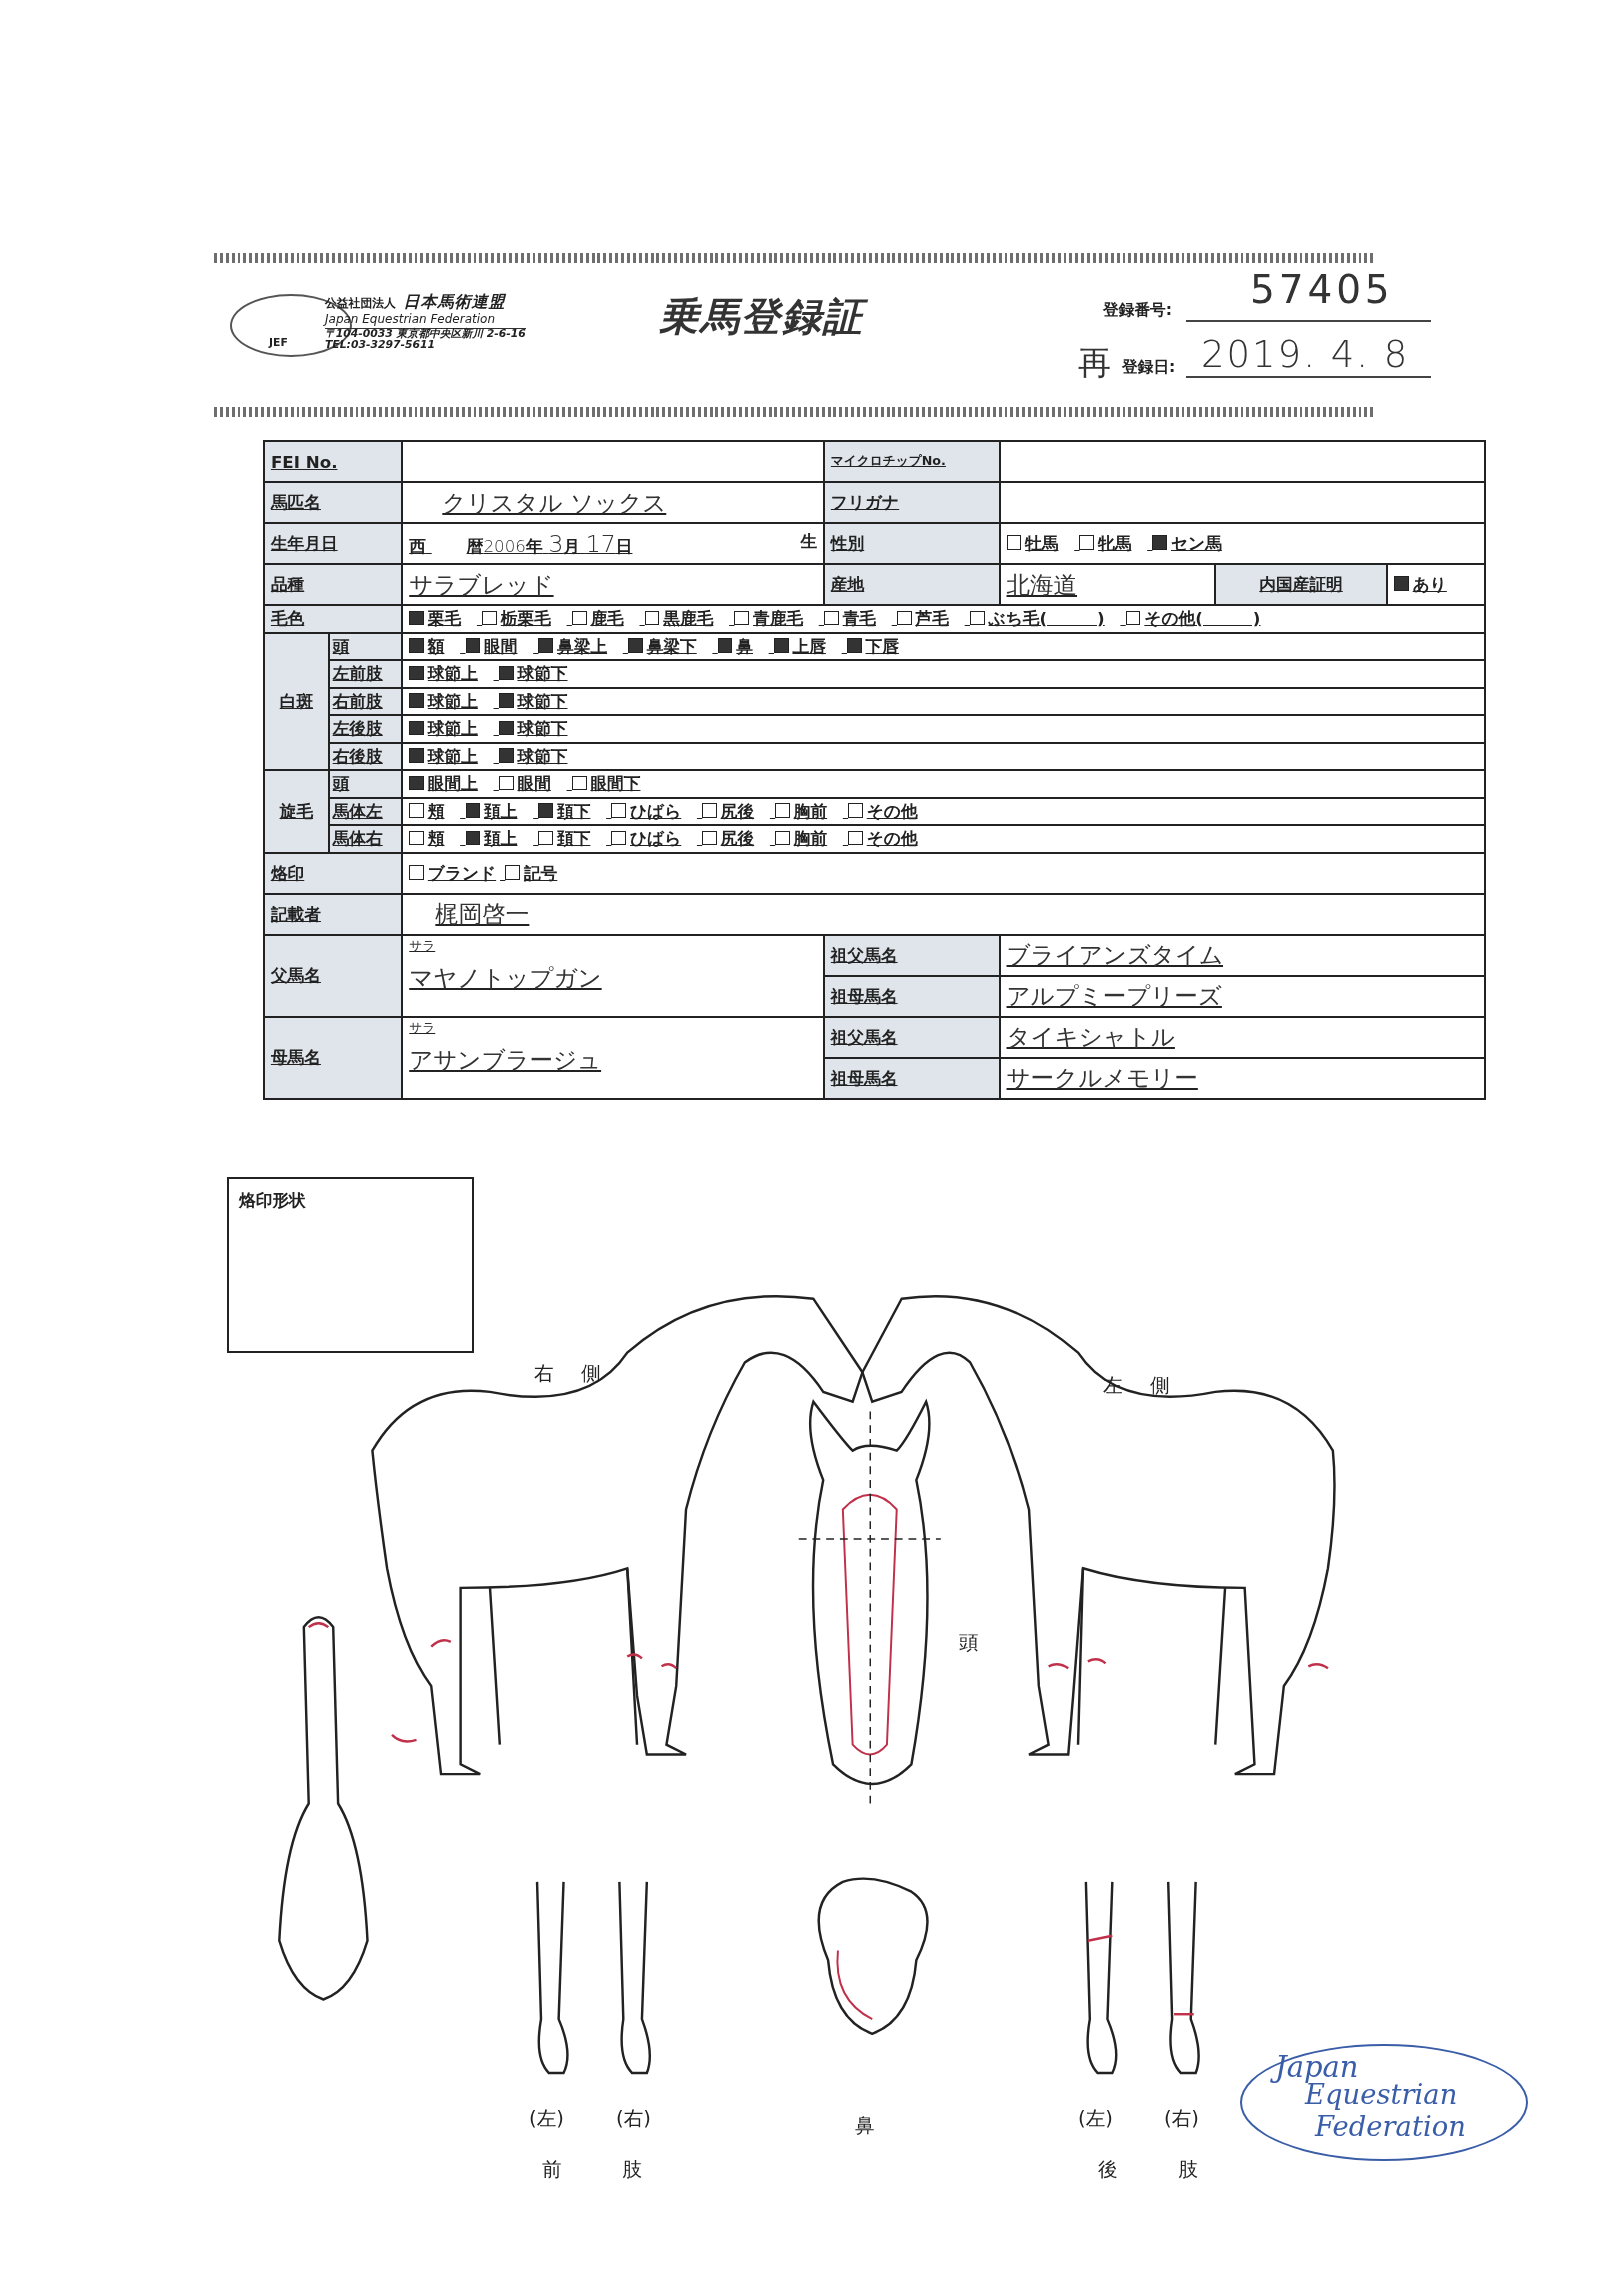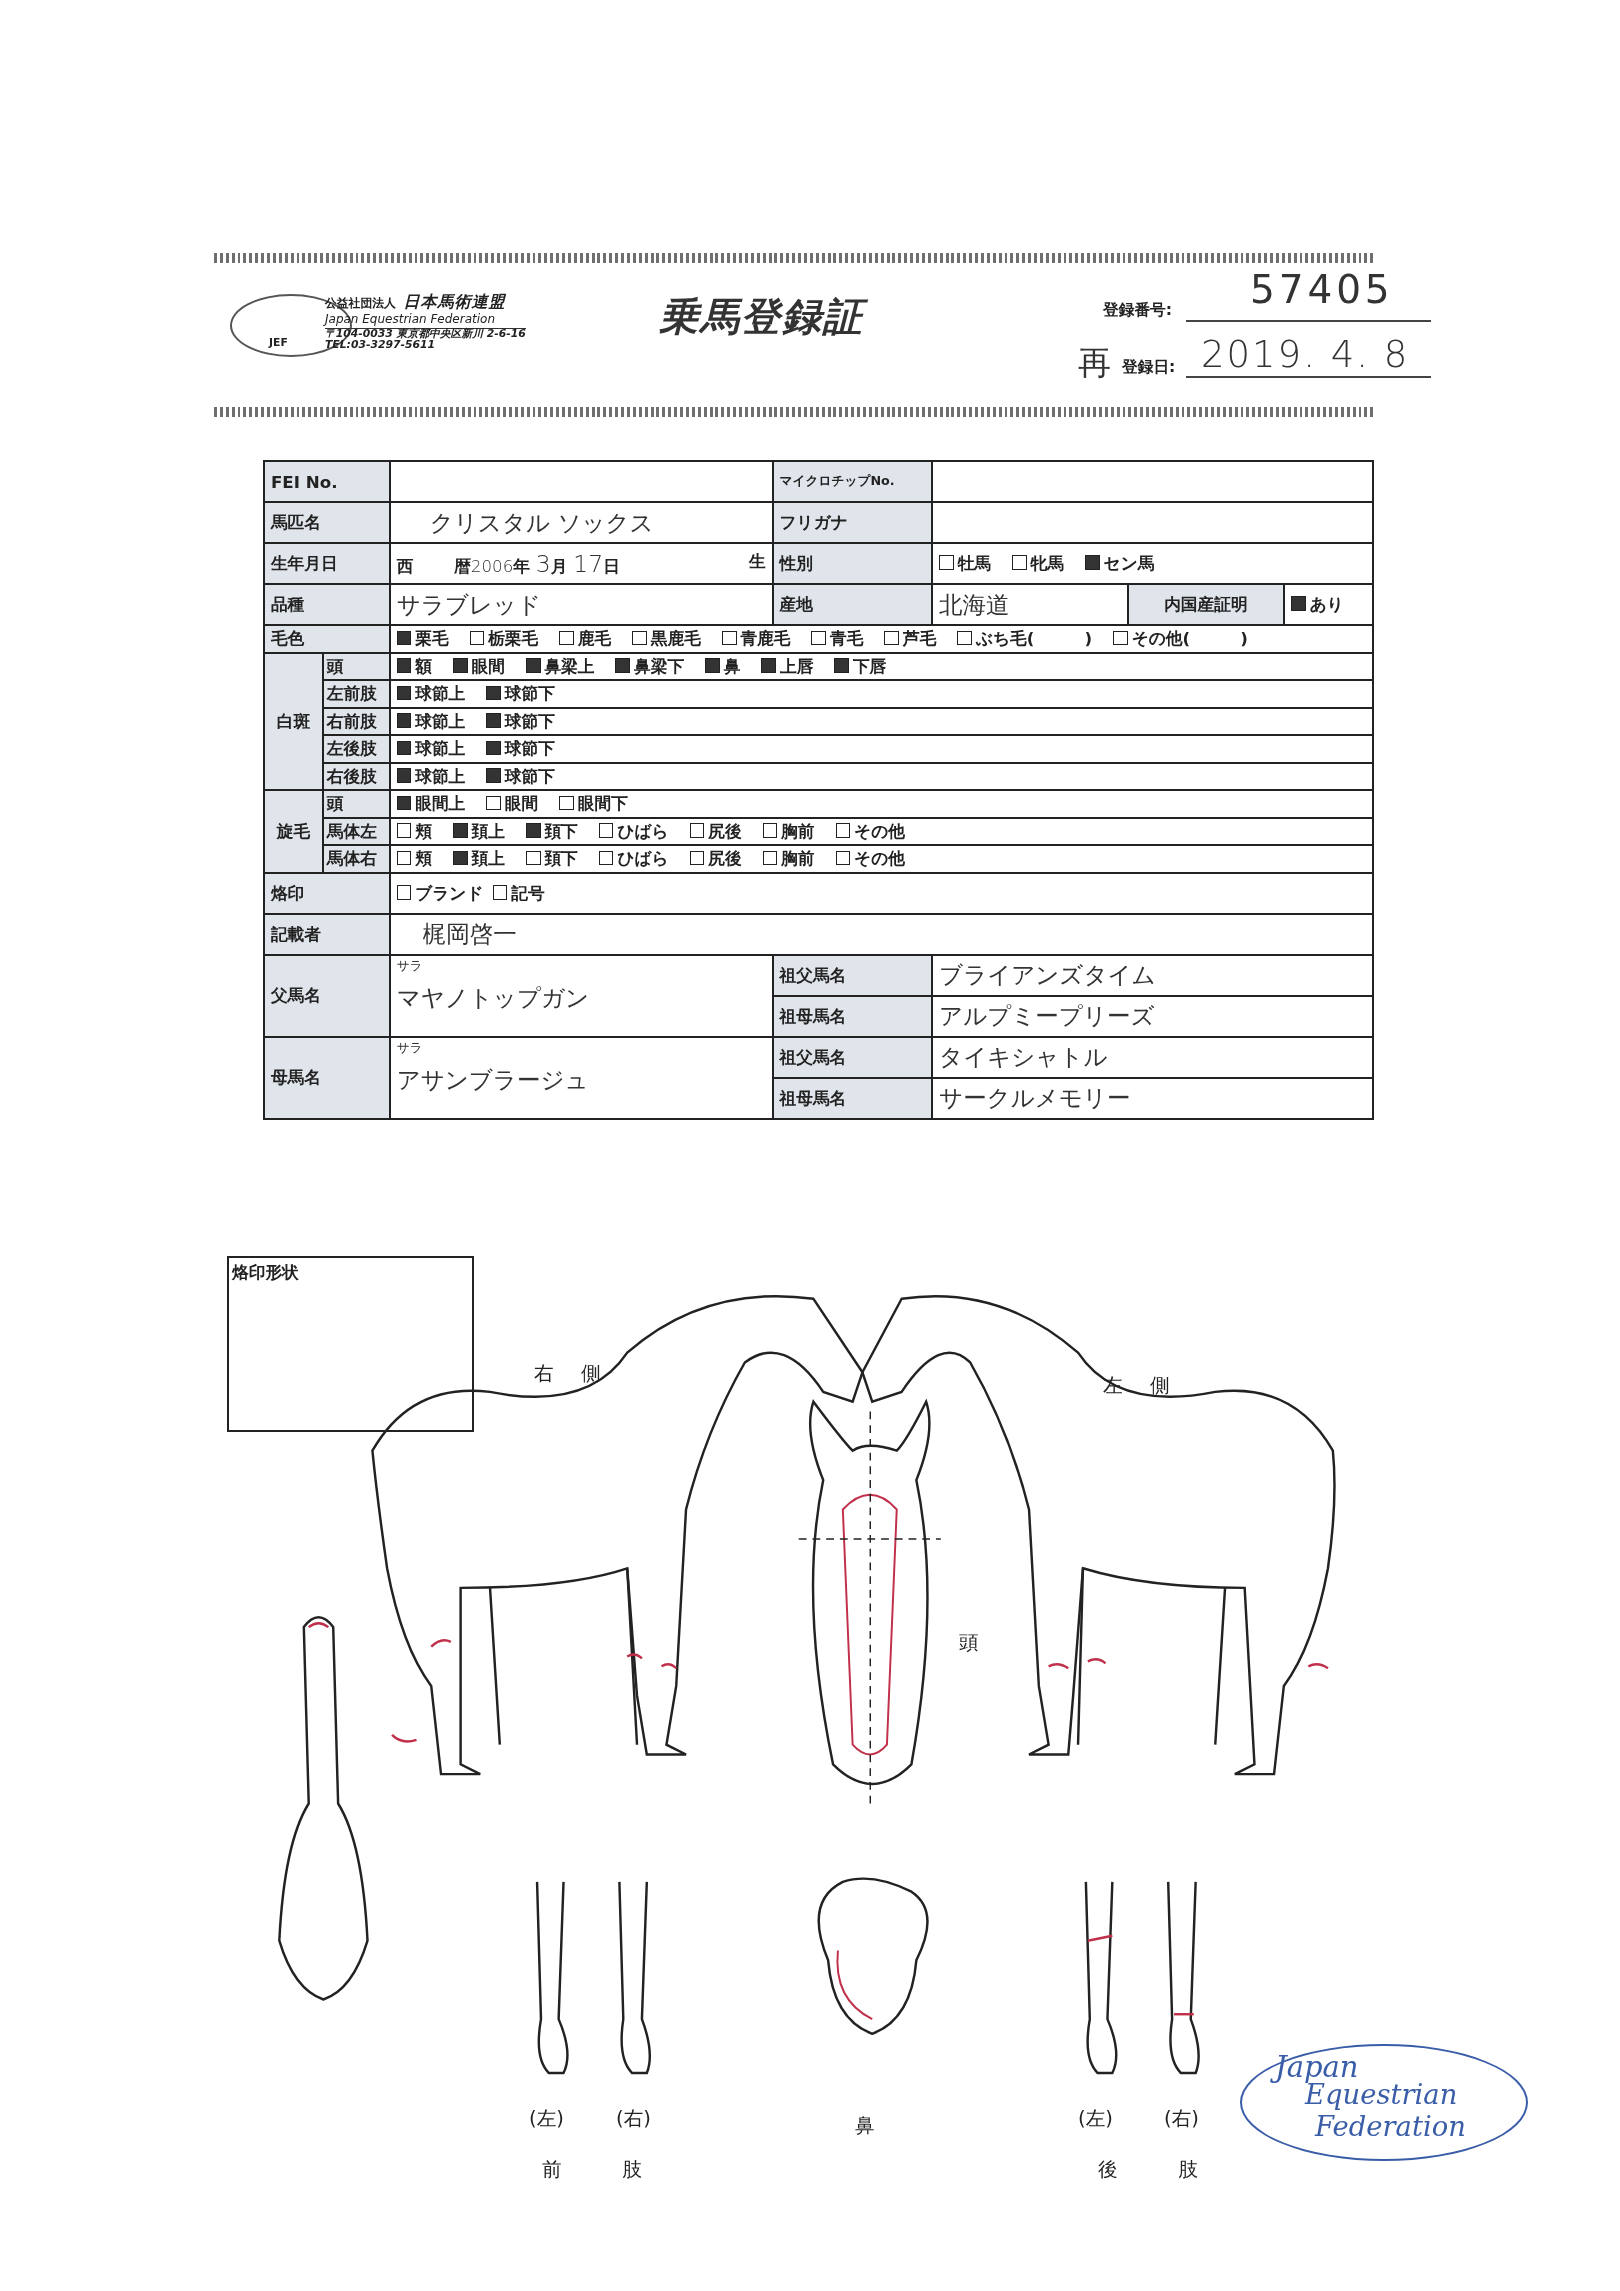--- a/index.html
+++ b/index.html
@@ -18,35 +18,35 @@
   .org .addr { font-style:italic; font-weight:bold; font-size:10.8px; line-height:10.8px; }
   .doc-title { position:absolute; left:659px; top:290px; font-size:39px; font-weight:bold;
                font-style:italic; letter-spacing:2px; color:#333; }
   .reg { position:absolute; font-size:15.7px; font-weight:bold; }
   .reg-line { position:absolute; border-bottom:2.9px solid #444; }
   .reg-num { position:absolute; font-size:39px; letter-spacing:3.9px; color:#333; }
   .hand { font-family:"DejaVu Sans", sans-serif; font-weight:300; color:#333; }
   .reg-date { position:absolute; font-size:37px; letter-spacing:2px; }
   .re { position:absolute; font-size:33px; }
 
-  table.form { position:absolute; left:263px; top:460px; width:1111px;
-               border-collapse:collapse; font-size:16.7px; }
+  table.form { position:absolute; left:263px; top:440px; width:1223px;
+               border-collapse:collapse; font-size:16.7px;text-decoration:underline; }
   table.form td { border:2.5px solid #222; padding:0 5.9px; height:39px; vertical-align:middle; }
   table.form td.lbl { background:#dfe5ea; font-weight:bold; }
   table.form td.sub { background:#dfe5ea; font-weight:bold; width:59px; padding:0 2.9px; }
   tr.thin td { height:25.5px; }
   .cb { display:inline-block; width:12.7px; height:12.7px; border:1.5px solid #222;
         vertical-align:-1px; margin-right:3.9px; }
   .cb.on { background:#333; }
   .opt { margin-right:15.7px; white-space:nowrap; font-weight:bold; }
   .hw { font-size:23.5px; color:#333; }
   .small { font-size:12.7px; }
 
-  .brand-box { position:absolute; left:227px; top:1256px; width:247px; height:176px;
-               border:2.5px solid #222; font-size:16.7px; font-weight:bold; padding:3px; box-sizing:border-box; }
+  .brand-box { position:absolute; left:227px; top:1177px; width:247px; height:176px;
+               border:2.5px solid #222; font-size:16.7px; font-weight:bold; padding:10px; box-sizing:border-box; }
   .lbl-abs { position:absolute; font-size:19.6px; letter-spacing:27.4px; }
   .stamp { position:absolute; left:1240px; top:2044px; width:284px; height:113px;
            border:2.9px solid #3a5da8; border-radius:50%; color:#3a5da8;
            font-family:"DejaVu Serif", serif; font-style:italic;text-align:center; }
   .stamp div { position:absolute; font-size:27.4px; }
 </style>
 </head>
 <body>
 
 <div class="stars" style="top:253px"></div>

